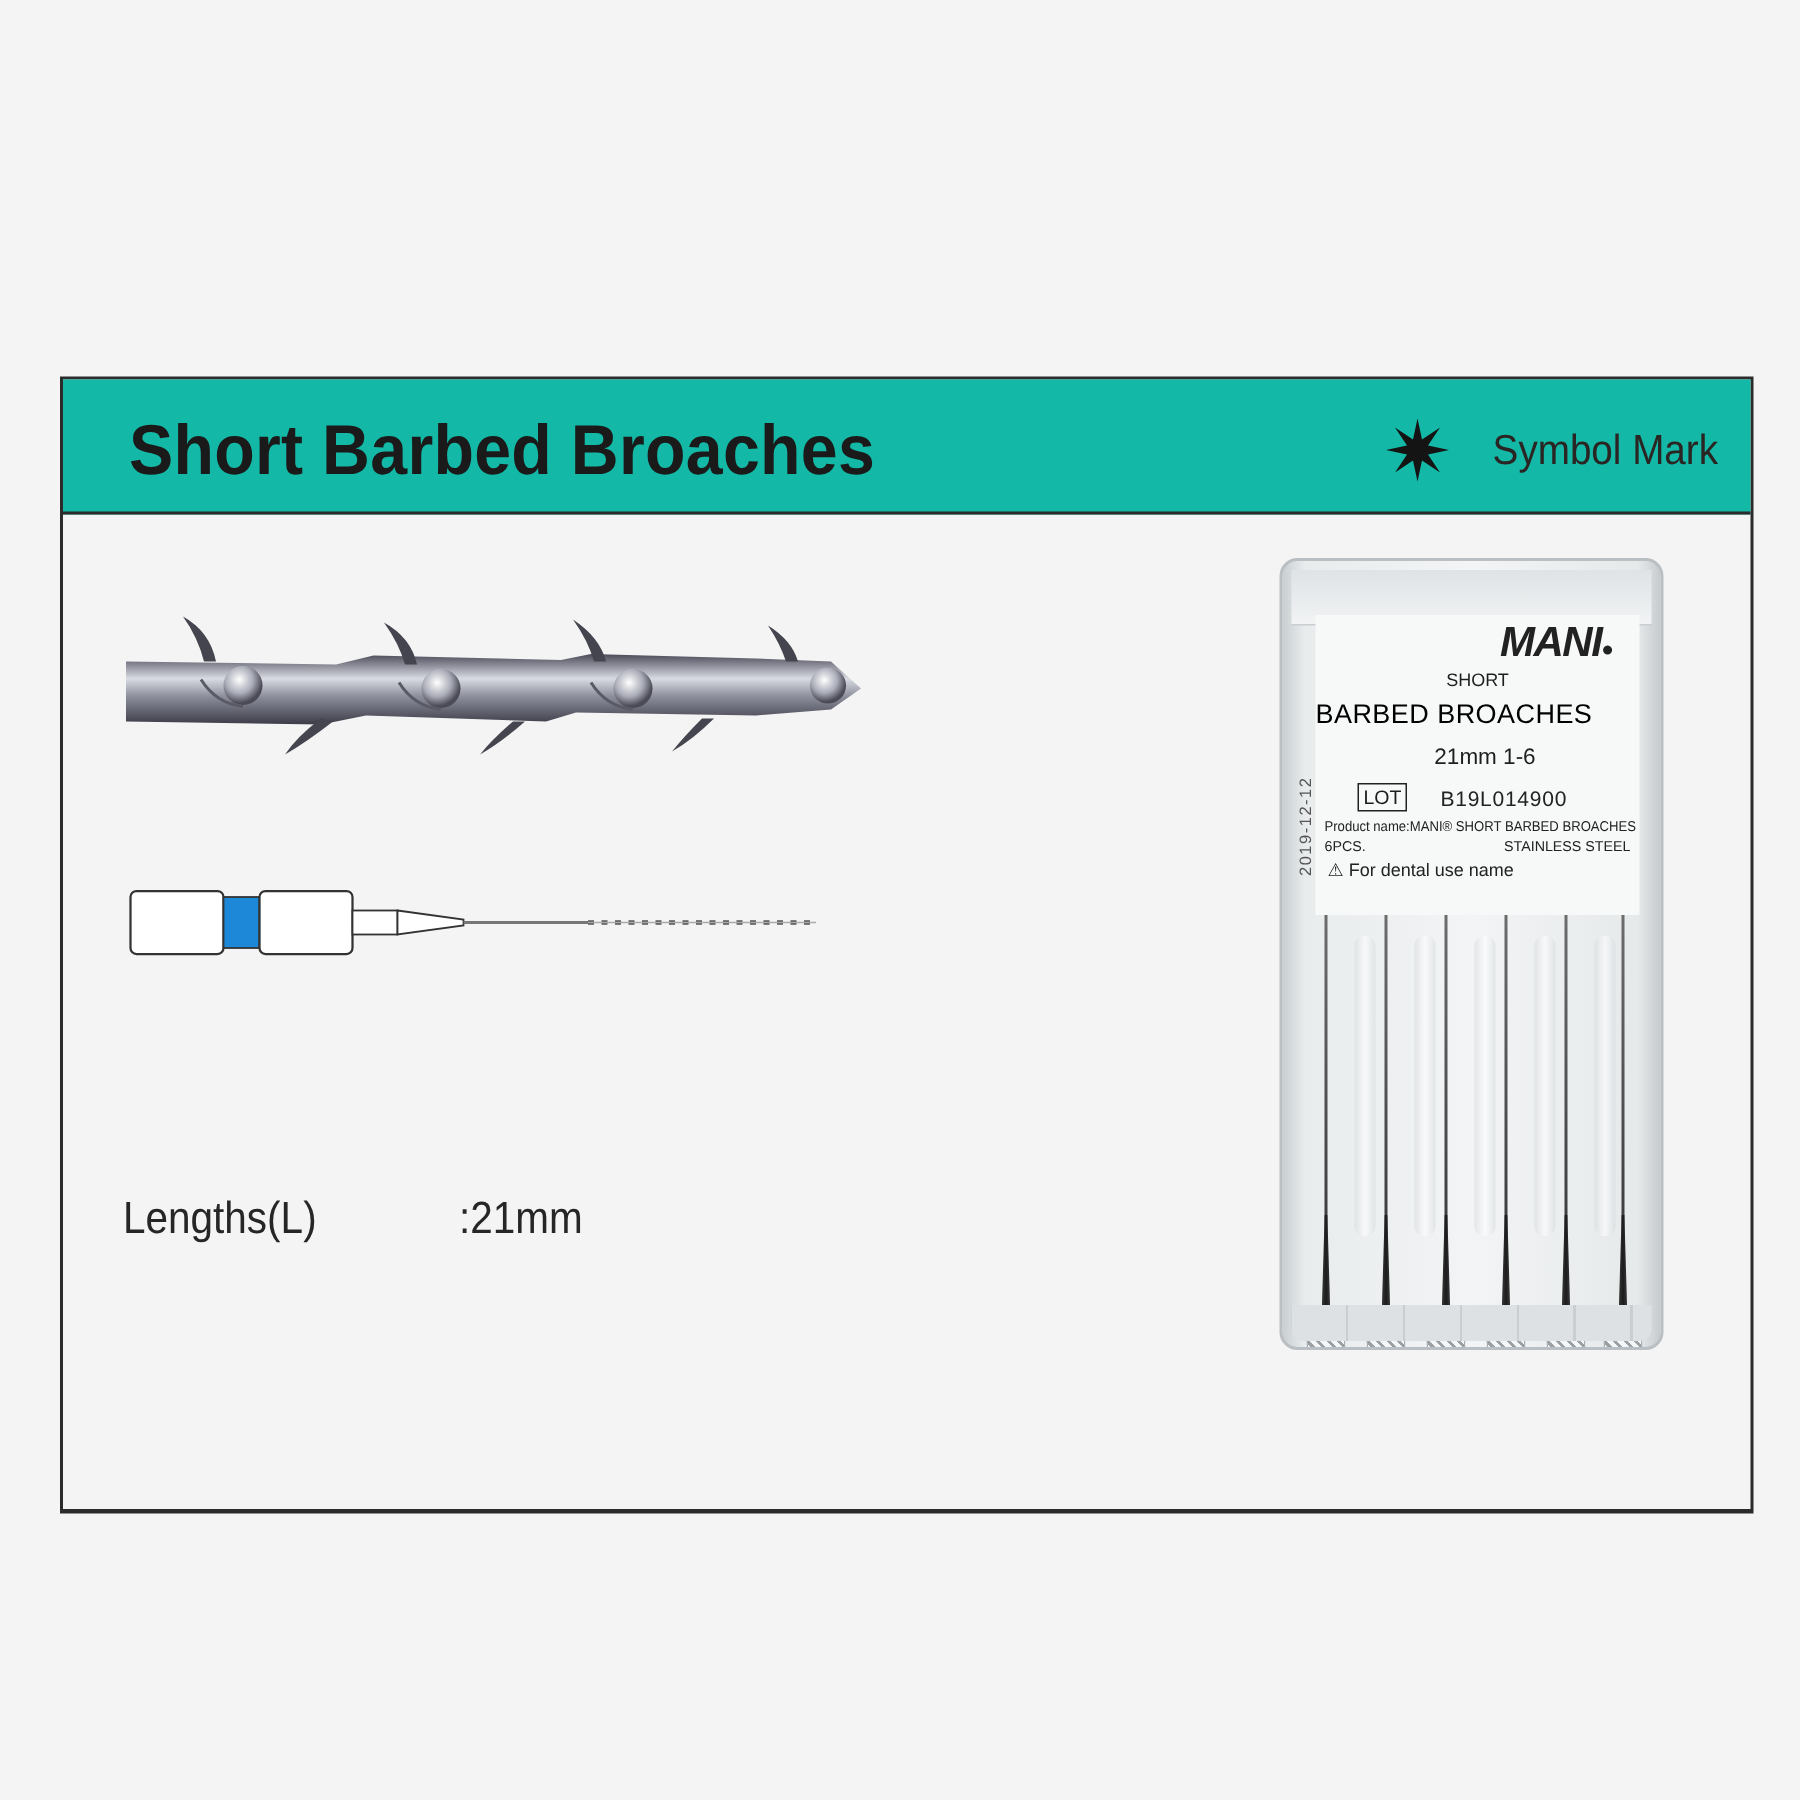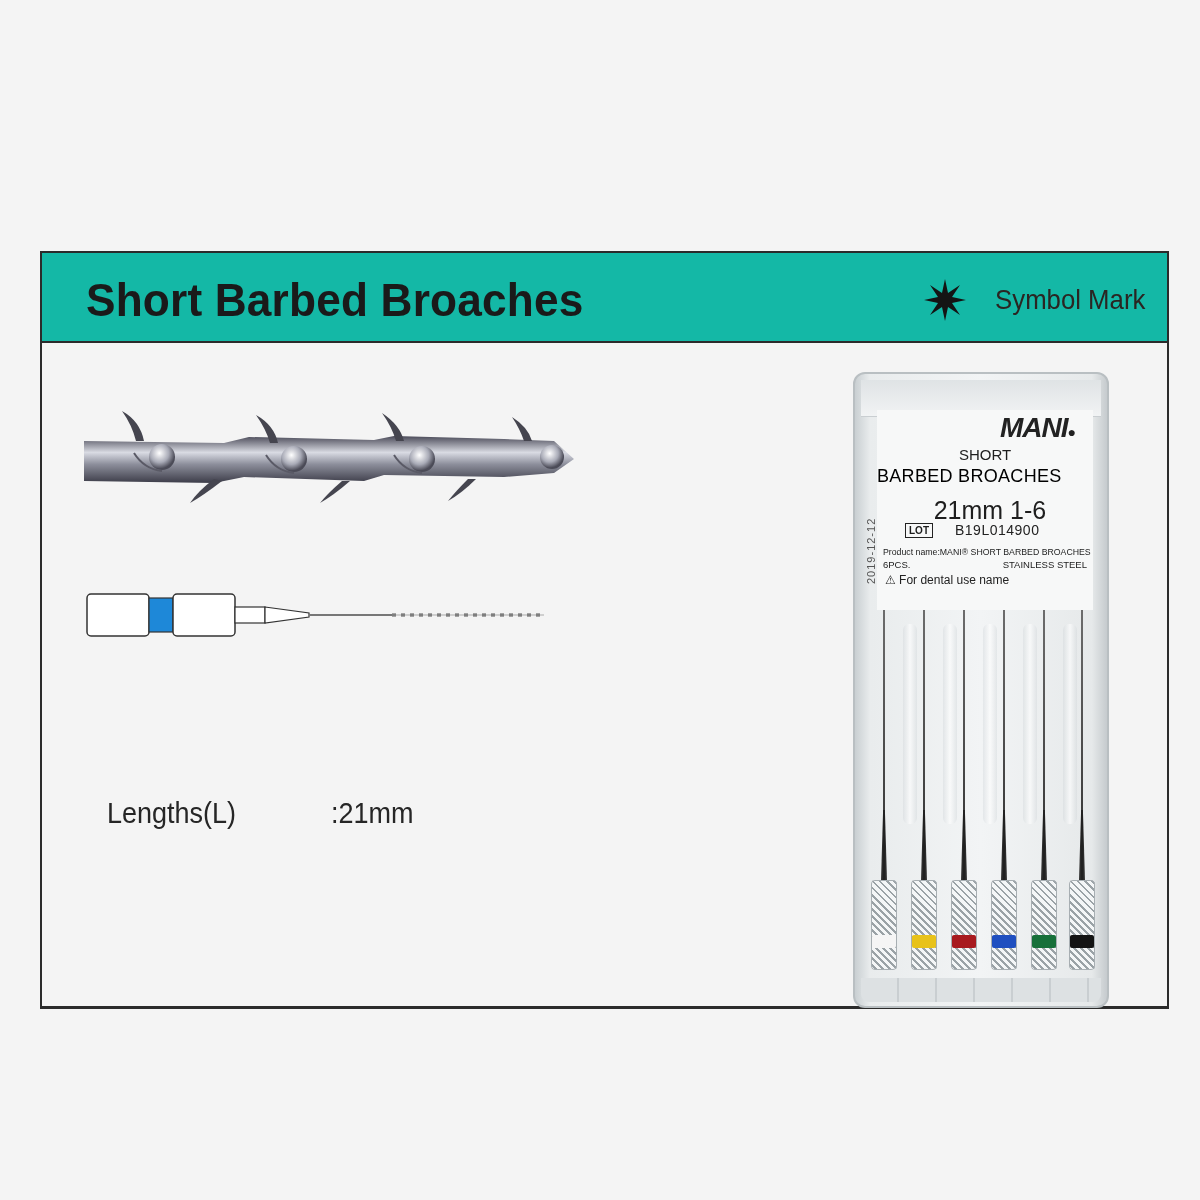--- a/index.html
+++ b/index.html
@@ -22,42 +22,42 @@
   .symbol {
     position: absolute; right: 22px; top: 26px; display: flex; align-items: center; gap: 16px;
   }
   .symbol-label { font-size: 28px; color: #2a2522; transform: scaleX(0.92); transform-origin: right center; }
   .star { width: 42px; height: 42px; display: block; }
 
   .barb-illus { position: absolute; left: 42px; top: 150px; }
   .file-illus { position: absolute; left: 40px; top: 330px; }
 
   .specs { position: absolute; left: 40px; top: 537px; font-size: 30px; line-height: 45px; color: #262626; }
-  .spec-row { display: flex; margin-left: 25px; }
+  .spec-row { display: flex; }
   .spec-label { width: 224px; transform: scaleX(0.9); transform-origin: left center; white-space: nowrap; }
   .spec-value { transform: scaleX(0.9); transform-origin: left center; white-space: nowrap; }
 
   
   .pkg {
-    position: absolute; left: 811px; top: 119px; width: 256px; height: 636px;
+    position: absolute; left: 811px; top: 119px; width: 256px; height: 528px;
     border-radius: 12px; background: linear-gradient(90deg,#c9cfd2 0%, #e9eced 6%, #f2f4f5 50%, #e6e9ea 94%, #c6cbce 100%);
     border: 2px solid #b9bfc2; box-sizing: border-box; overflow: hidden;
   }
   .pkg-top { position: absolute; left: 6px; right: 6px; top: 6px; height: 36px;
     background: linear-gradient(180deg,#dfe3e5,#f1f3f4); border-bottom: 1px solid #c9ced1; }
   .label-card {
     position: absolute; left: 22px; right: 14px; top: 36px; height: 200px; background: #f7f8f8;
   }
   .brand { position: absolute; right: 18px; top: 2px; font-size: 28px; font-weight: bold; font-style: italic; color: #222; letter-spacing: -1px; }
   .brand-dot { font-size: 14px; vertical-align: baseline; }
-  .pkg-name1 { position: absolute; left: 0; right: 0; top: 36px; text-align: center; font-size: 15px; color: #1e1e1e; }
+  .pkg-name1 { position: absolute; left: 0; right: 0; top: 36px; text-align: center; font-size: 12px; color: #1e1e1e; }
   .pkg-name2 { position: absolute; left: 0; right: 0; top: 56px; text-align: left; font-size: 18px; color: #000000; letter-spacing: 0.3px; }
-  .pkg-size { position: absolute; left: 0; right: 0; top: 86px; text-align: center; font-size: 25px; color: #1e1e1e; padding-left: 10px; }
+  .pkg-size { position: absolute; left: 0; right: 0; top: 86px; text-align: center; font-size: 15px; color: #1e1e1e; padding-left: 10px; }
   .lot-row { position: absolute; left: 28px; top: 112px; display: flex; align-items: center; gap: 22px; }
-  .lot-box { border: 1.5px solid #222; font-size: 10px; padding: 1px 3px; font-weight: bold; }
+  .lot-box { border: 1.5px solid #222; font-size: 13px; padding: 1px 3px; font-weight: normal; }
   .lot-num { font-size: 14px; letter-spacing: 0.5px; color: #222; }
   .prod-name { position: absolute; left: 6px; right: 4px; top: 136px; font-size: 9.5px; color: #222; transform: scaleX(0.92); transform-origin: left center; white-space: nowrap; }
   .pcs-row { position: absolute; left: 6px; right: 6px; top: 149px; font-size: 9.5px; color: #222; display: flex; justify-content: space-between; }
   .dental { position: absolute; left: 8px; top: 163px; font-size: 12px; color: #222; }
   .vdate { position: absolute; left: 4px; top: 86px; font-size: 11px; color: #555; transform: rotate(-90deg); transform-origin: left top; white-space: nowrap; letter-spacing: 1px; }
   .vdate-wrap { position: absolute; left: 6px; top: 40px; width: 16px; height: 180px; }
 
   .instr { position: absolute; top: 236px; width: 26px; height: 360px; }
   .instr .wire {
     position: absolute; left: 12px; top: 0; width: 2px; height: 270px;

